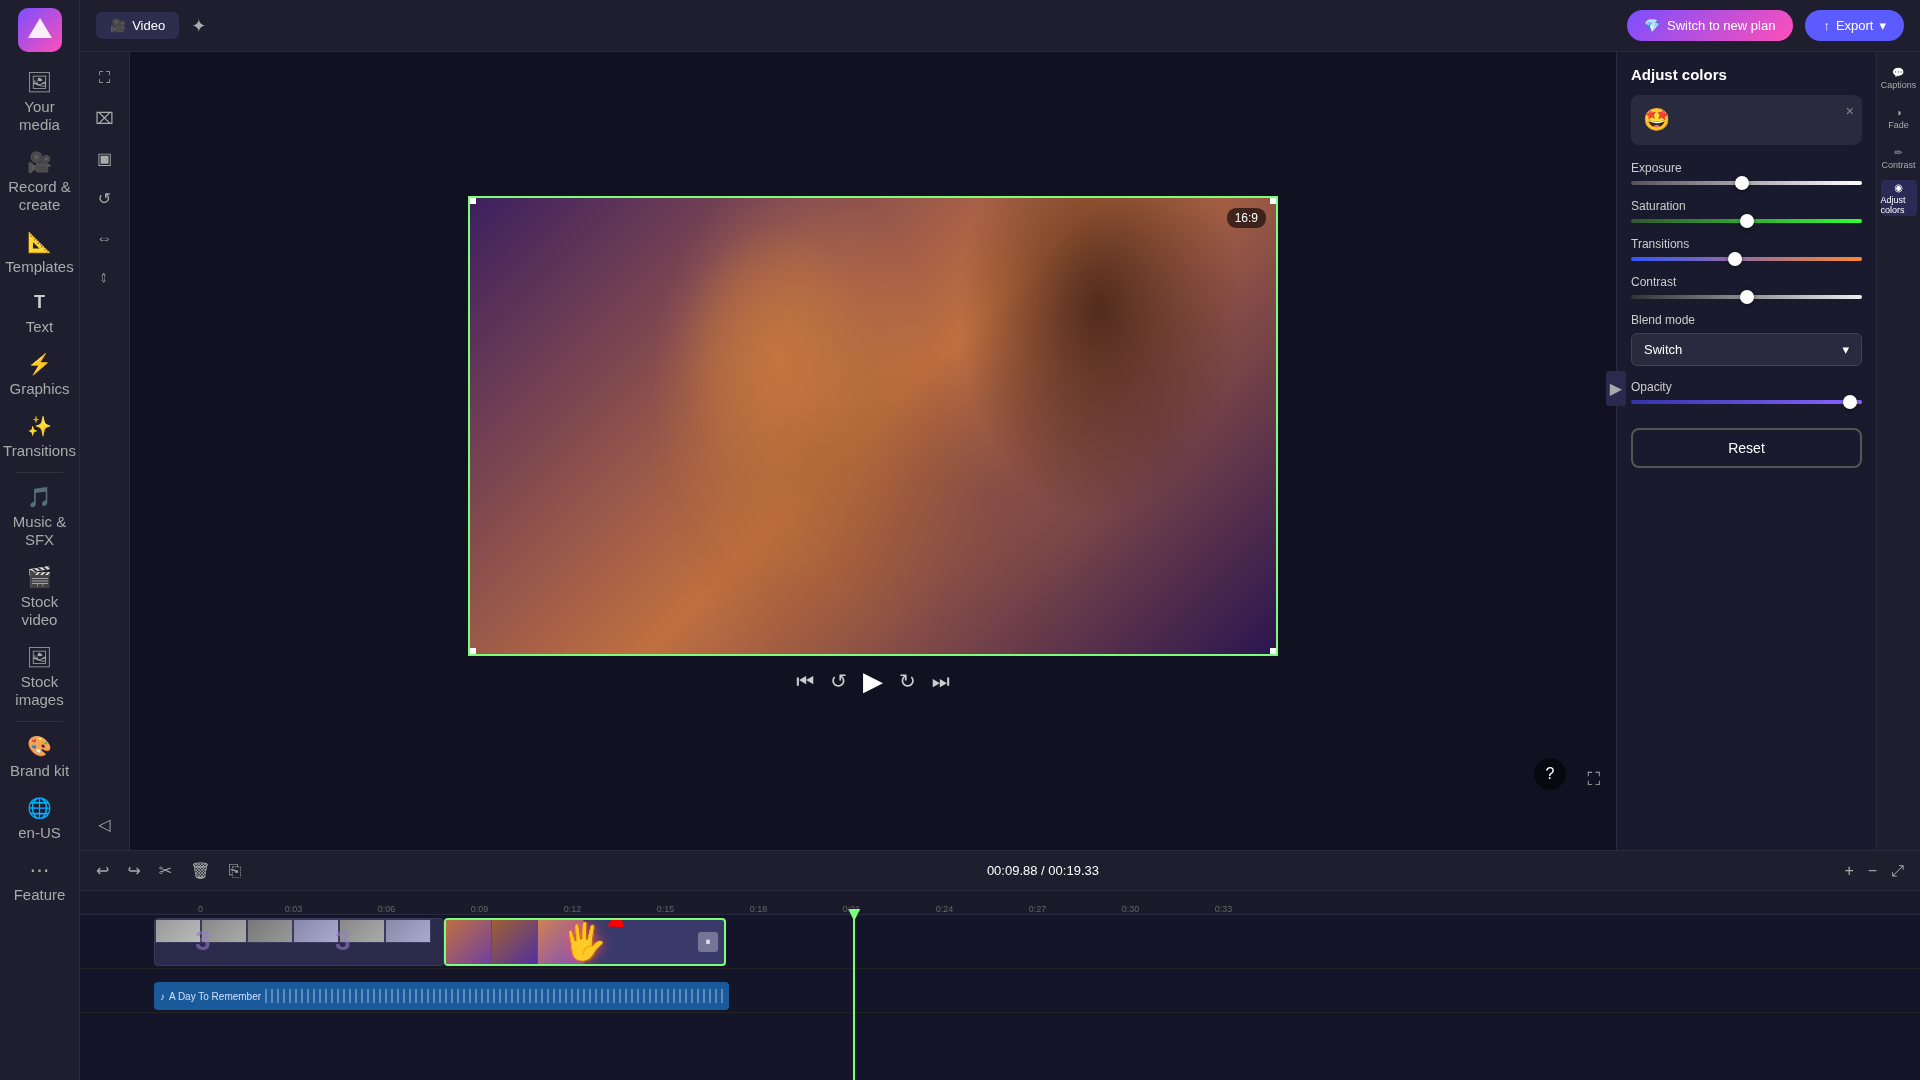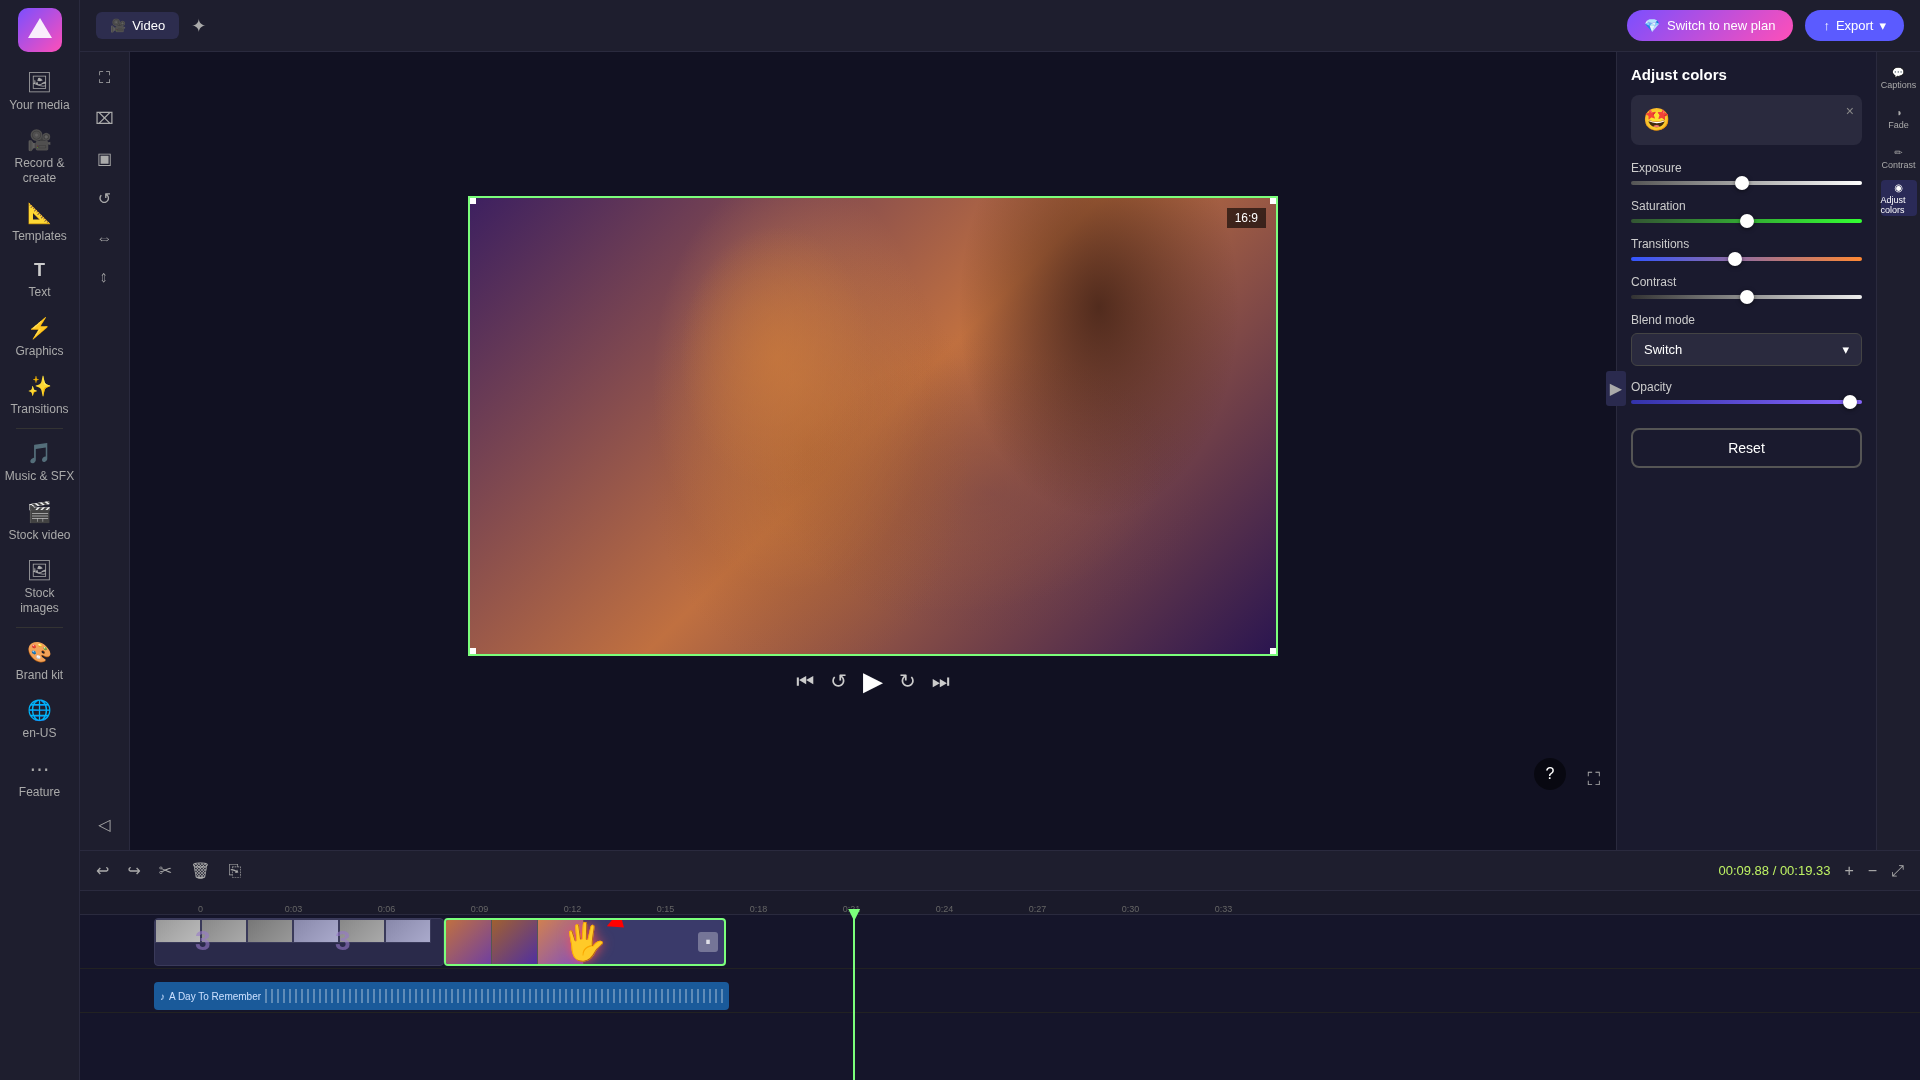--- a/index.html
+++ b/index.html
@@ -39,21 +39,21 @@
       flex-direction: column;
       align-items: center;
       padding: 8px 4px;
       cursor: pointer;
       width: 100%;
       font-size: 10px;
       color: #aaa;
       gap: 4px;
     }
     .sidebar-item .icon { font-size: 20px; }
-    .sidebar-item span { font-size: 12px; text-align: center; line-height: 1.2; }
+    .sidebar-item span { font-size: 15px; text-align: center; line-height: 1.2; }
     .sidebar-divider { width: 60%; height: 1px; background: #333; margin: 4px 0; }
 
     
     .main-area {
       flex: 1;
       display: flex;
       flex-direction: column;
       min-width: 0;
     }
 
@@ -184,21 +184,21 @@
     .corner-tl { top: -6px; left: -6px; }
     .corner-tr { top: -6px; right: -6px; }
     .corner-bl { bottom: -6px; left: -6px; }
     .corner-br { bottom: -6px; right: -6px; }
 
     .aspect-badge {
       position: absolute;
       top: 12px;
       right: 12px;
       background: rgba(0,0,0,0.6);
-      border-radius: 0;
+      border-radius: 9px;
       padding: 3px 8px;
       font-size: 12px;
     }
 
     
     .playback-controls {
       display: flex;
       align-items: center;
       gap: 16px;
       padding: 10px 0;
@@ -388,23 +388,23 @@
     .tl-btn {
       background: none;
       border: none;
       color: #aaa;
       cursor: pointer;
       font-size: 16px;
       padding: 2px 4px;
     }
     .time-display {
       flex: 1;
-      text-align: right;
+      text-align: center;
       font-size: 13px;
-      color: #bef264;
+      color: #ffffff;
     }
     .tl-zoom { display: flex; gap: 6px; align-items: center; color: #aaa; font-size: 16px; }
 
     
     .timeline-ruler {
       height: 24px;
       background: #1a1a2a;
       position: relative;
       overflow: hidden;
       border-bottom: 1px solid #2a2a3e;

